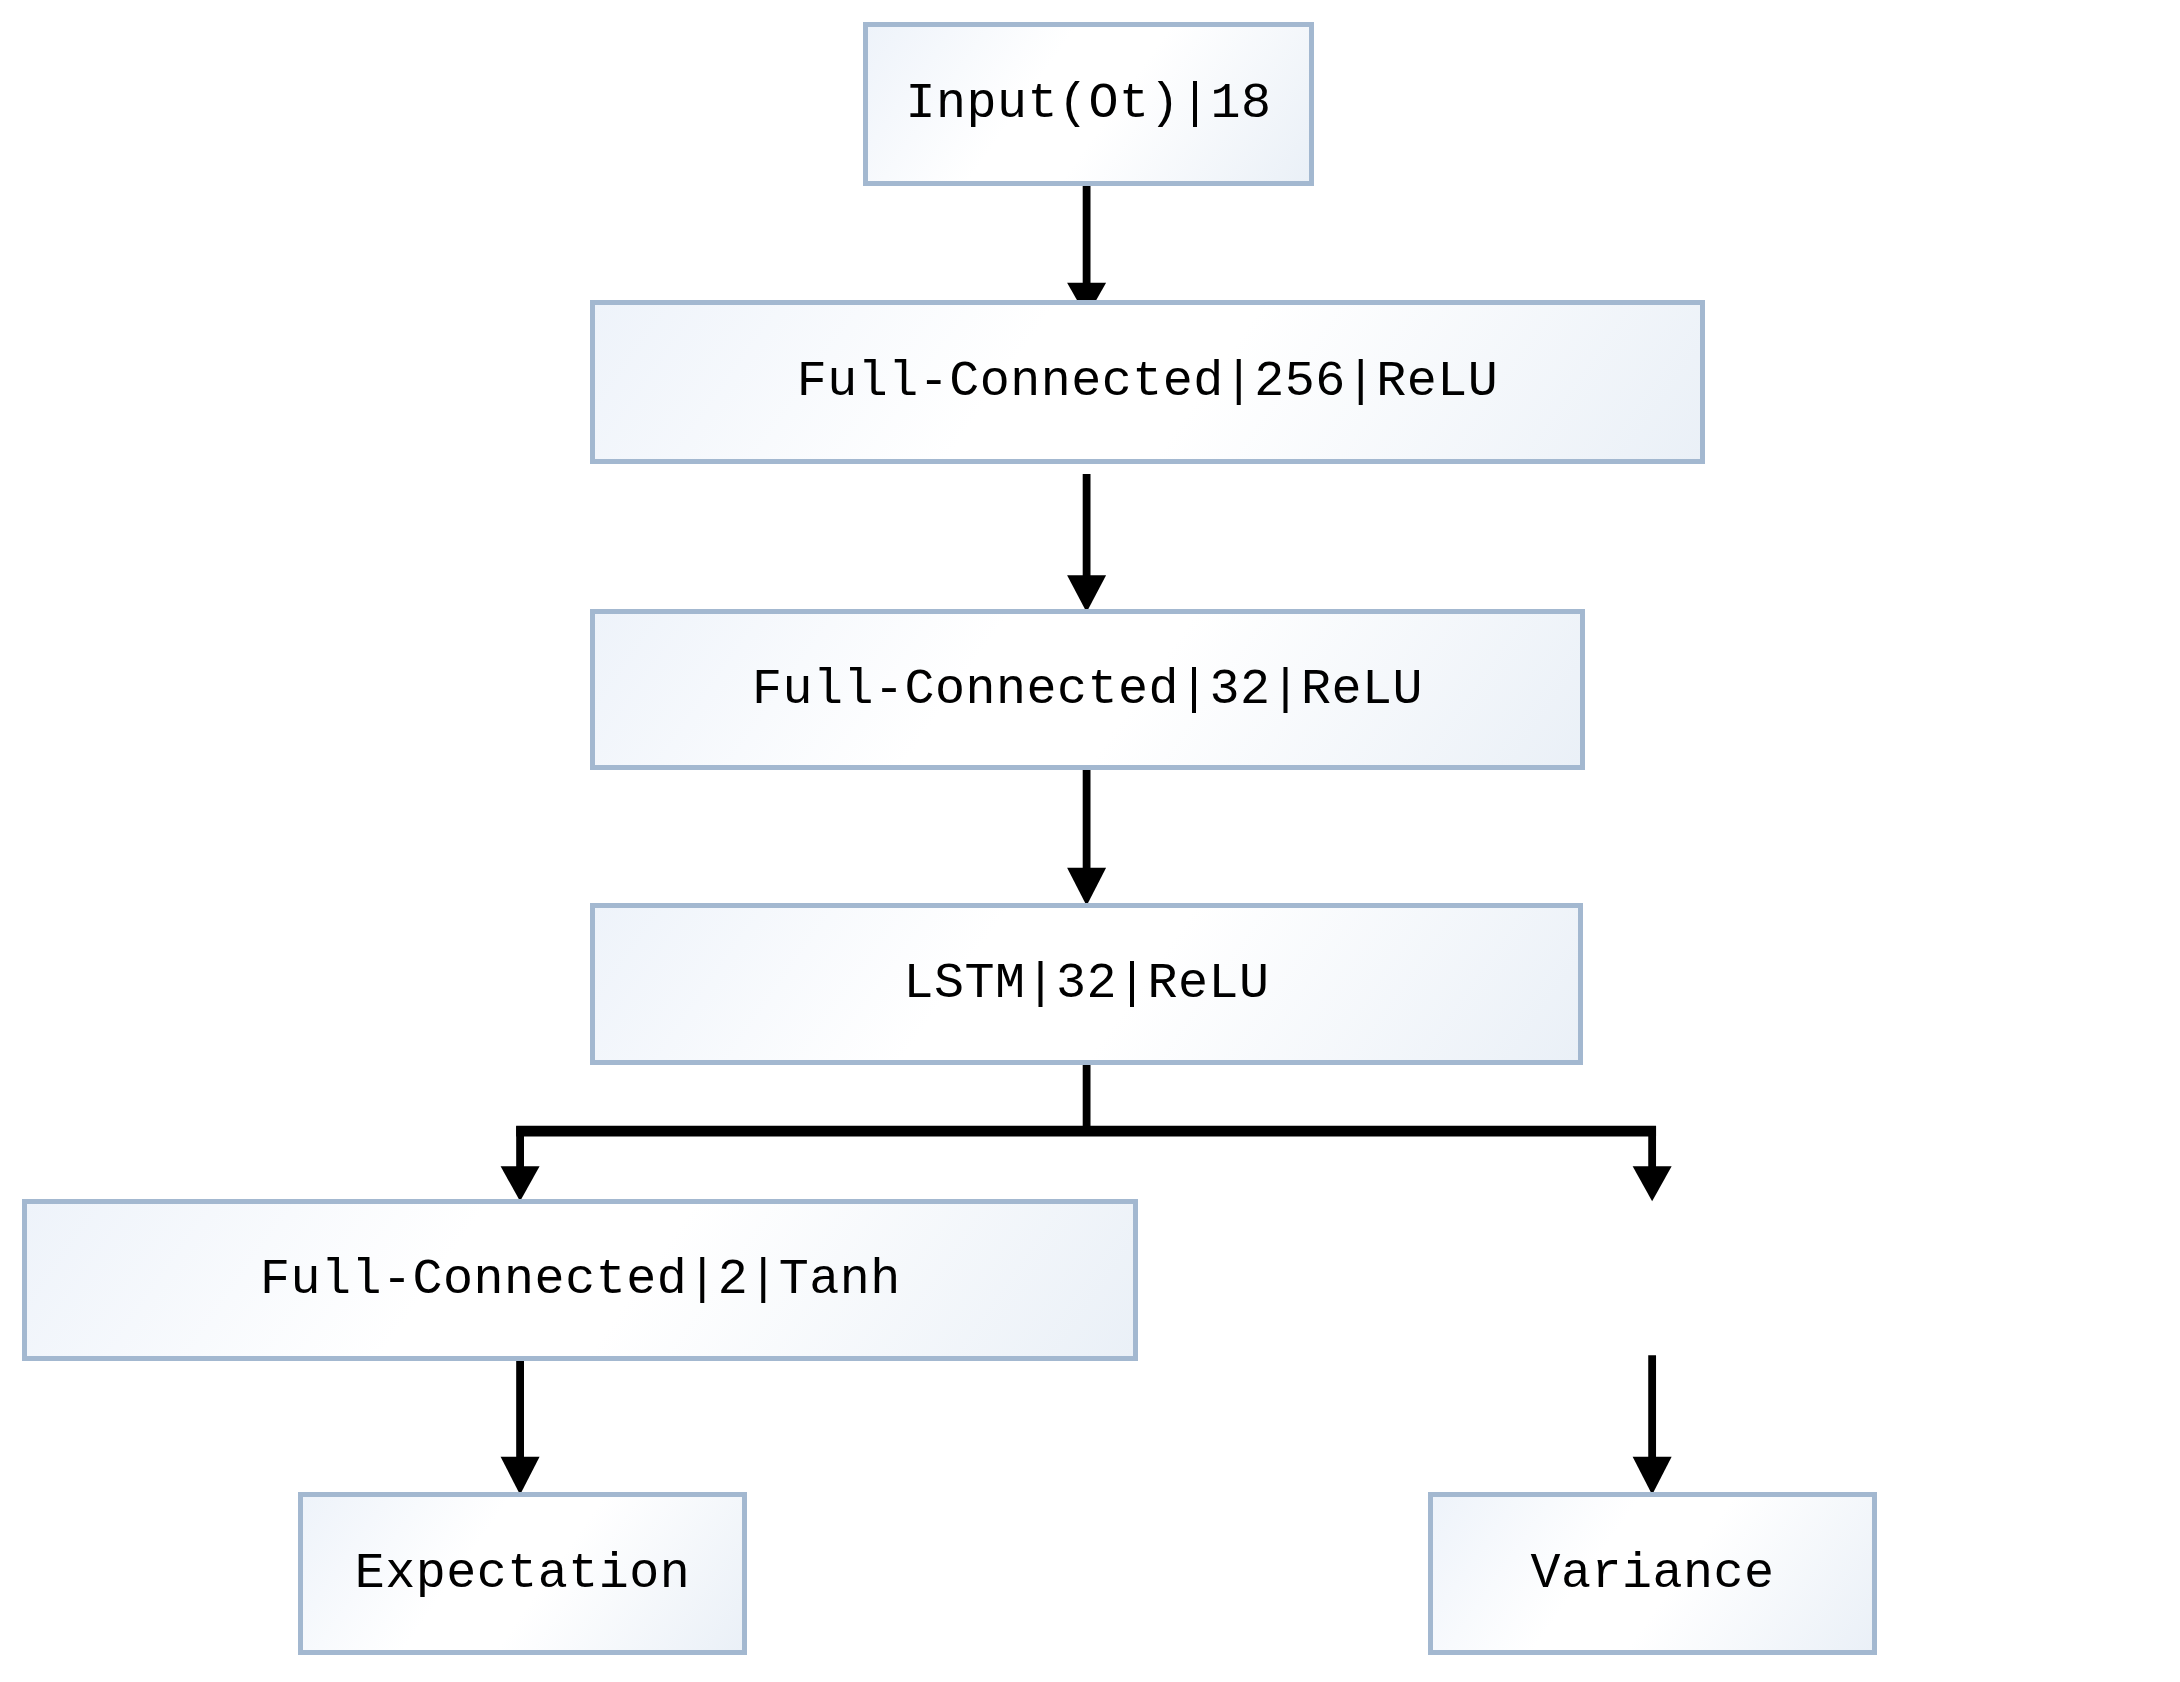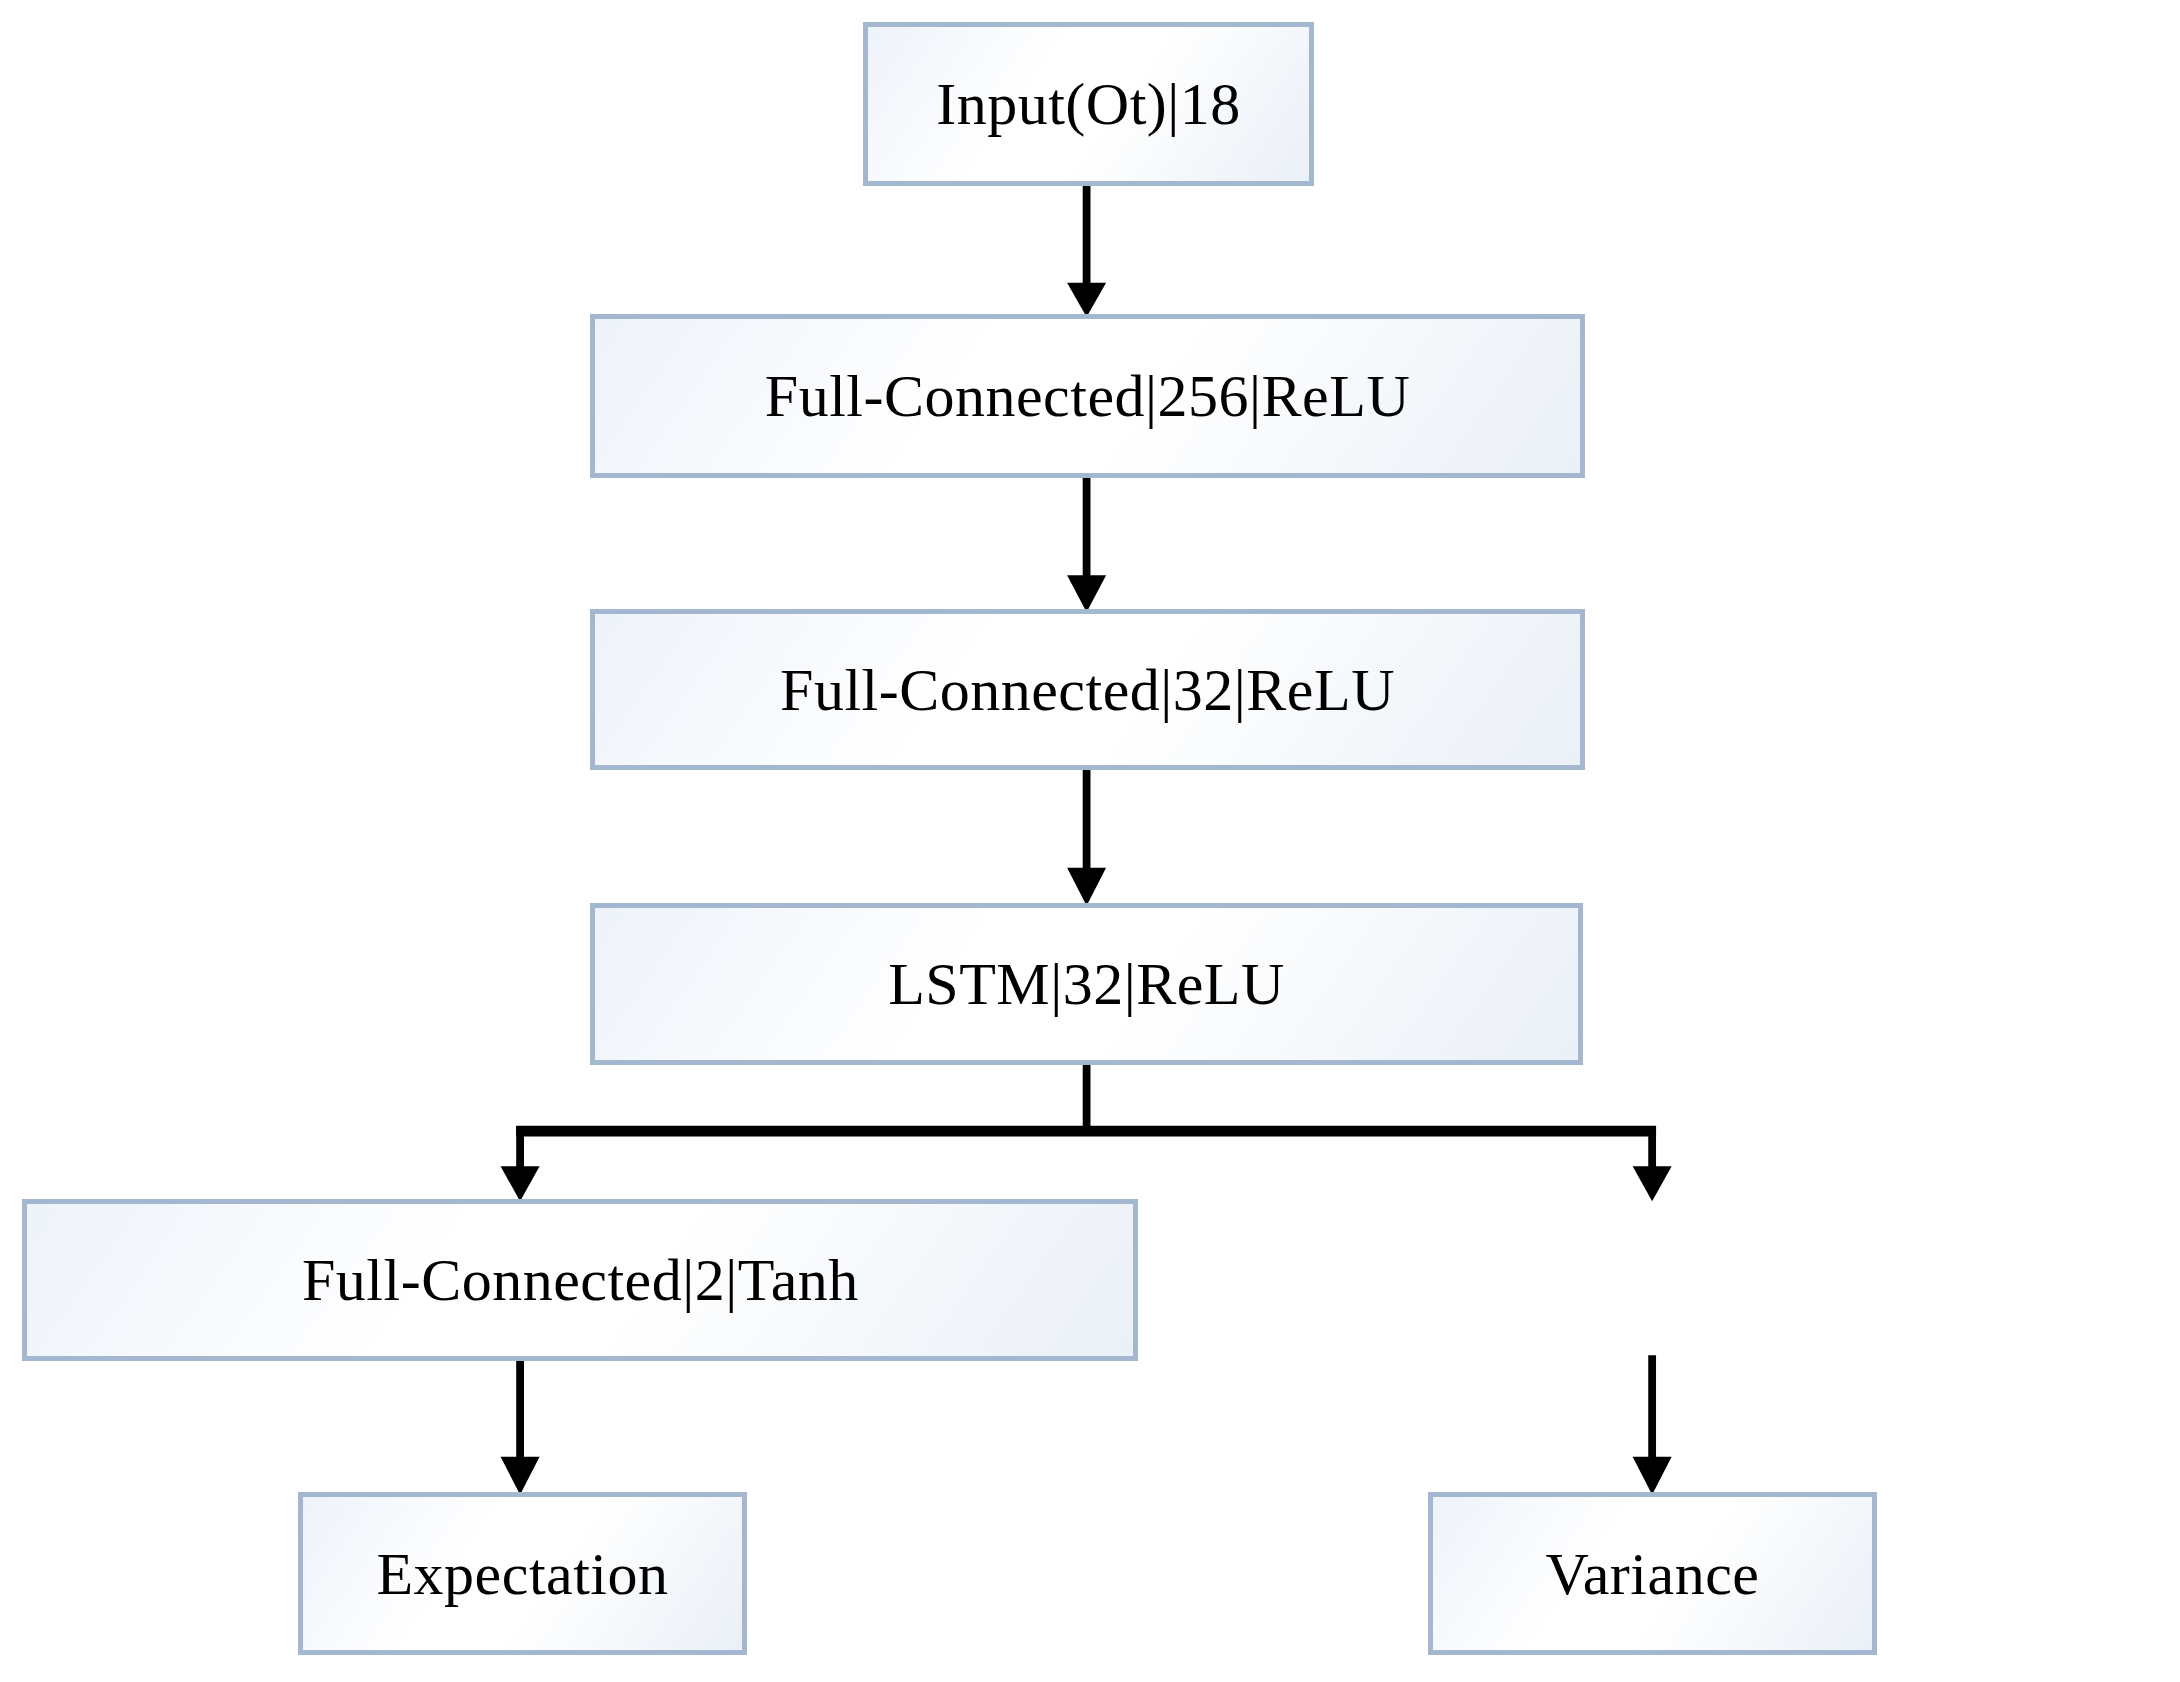--- a/index.html
+++ b/index.html
@@ -46,24 +46,25 @@
     position:absolute;
     box-sizing:border-box;
     border:5.9px solid var(--box-border);
     background:linear-gradient(125deg, var(--box-fill-a) 0%, var(--box-fill-b) 38%, var(--box-fill-b) 55%, var(--box-fill-c) 100%);
     display:flex;
     align-items:center;
     justify-content:center;
   }
   .node-label{
     color:var(--text);
-    font-size:60px;
+    font-size:50px;
     line-height:1;
     white-space:nowrap;
     letter-spacing:0.5px;
+    font-family:Liberation Mono, monospace;
   }
 </style>
 </head>
 <body>
 
 <div class="canvas">
 
   <svg class="connectors" viewBox="0 0 2236 1725" xmlns="http://www.w3.org/2000/svg">
 
     <g>
@@ -98,21 +99,21 @@
     <g>
       <line class="stem" x1="1694" y1="1390" x2="1694" y2="1498"></line>
       <polygon class="head" points="1674,1494 1714,1494 1694,1533"></polygon>
     </g>
   </svg>
 
   <div class="node" style="left:863px;top:21.5px;width:451px;height:164px">
     <span class="node-label">Input(Ot)|18</span>
   </div>
 
-  <div class="node" style="left:590px;top:314px;width:995px;height:164px">
+  <div class="node" style="left:590px;top:300px;width:1115px;height:164px">
     <span class="node-label">Full-Connected|256|ReLU</span>
   </div>
 
   <div class="node" style="left:590px;top:609px;width:995px;height:161px">
     <span class="node-label">Full-Connected|32|ReLU</span>
   </div>
 
   <div class="node" style="left:590px;top:903px;width:993px;height:162px">
     <span class="node-label">LSTM|32|ReLU</span>
   </div>

